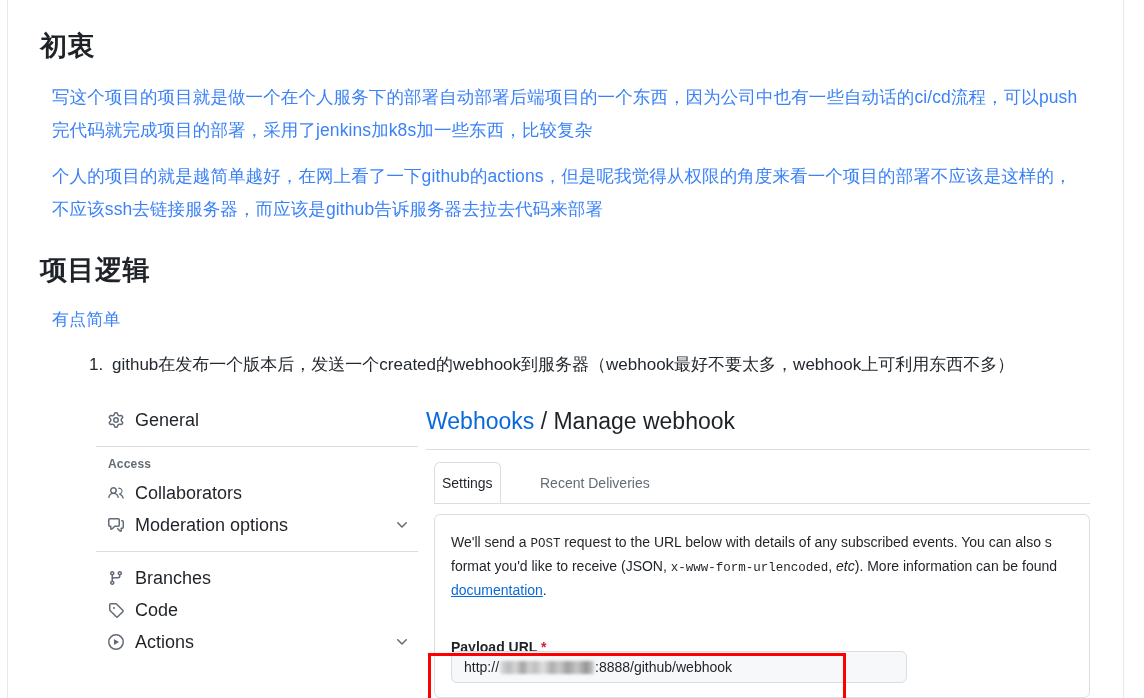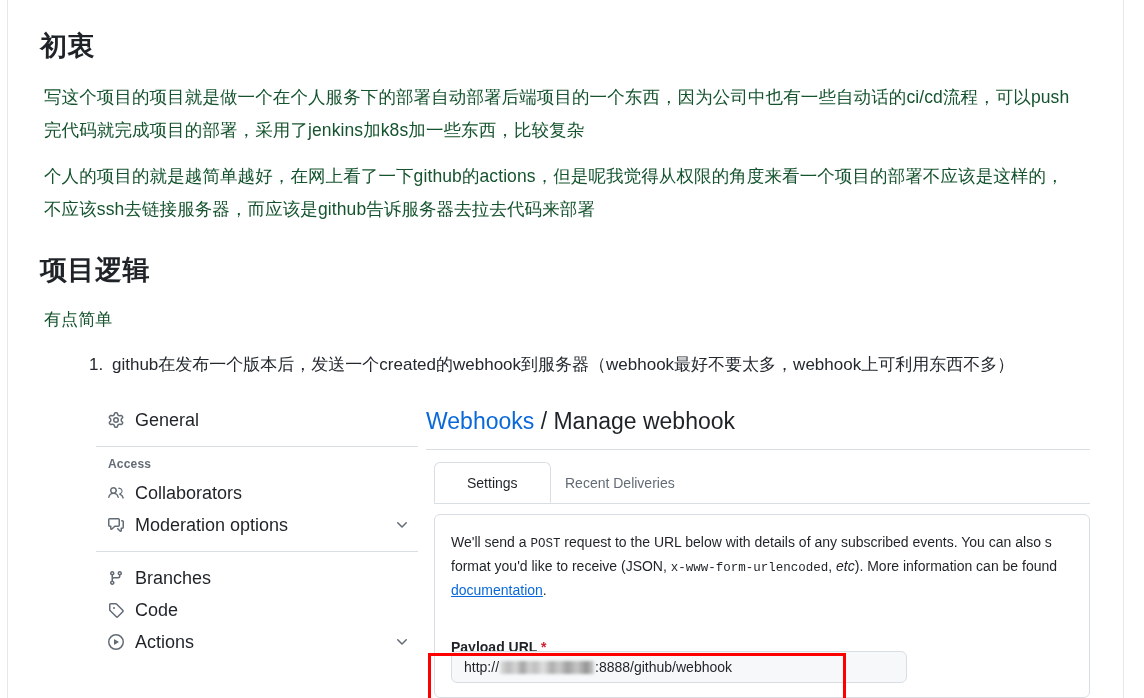--- a/index.html
+++ b/index.html
@@ -37,25 +37,25 @@
     color: #1f2328;
     letter-spacing: 0.5px;
     margin: 0;
     padding: 0;
   }
   .h2-chuzhong { position: absolute; left: 0; top: 28px; }
   .h2-luoji    { position: absolute; left: 0; top: 252px; }
 
   .para {
     position: absolute;
-    left: 4px;
+    left: 12px;
     width: 1033px;
     font-size: 17.5px;
     line-height: 33px;
-    color: #14532d;
+    color: #3b82f6;
     margin: 0;
     letter-spacing: 0.1px;
   }
   .para-1 { top: 81px; }
   .para-2 { top: 160px; }
   .para-3 { top: 303px; font-size: 17px; }
 
   .olist {
     position: absolute;
     left: 42px; top: 349px;
@@ -126,21 +126,21 @@
   .tabs {
     position: relative;
     height: 42px;
     margin-top: 12px;
   }
   .tab {
     position: absolute; top: 0;
     display: flex; align-items: center; justify-content: flex-start;
     height: 41px;
     font-size: 14px;
-    padding: 0 32px;
+    padding: 0 7px;
   }
   .tab-active {
     left: 8px;
     color: #1f2328;
     background: #fff;
     border: 1px solid #d8dee4;
     border-bottom: 1px solid #fff;
     border-radius: 6px 6px 0 0;
     z-index: 2;
   }

